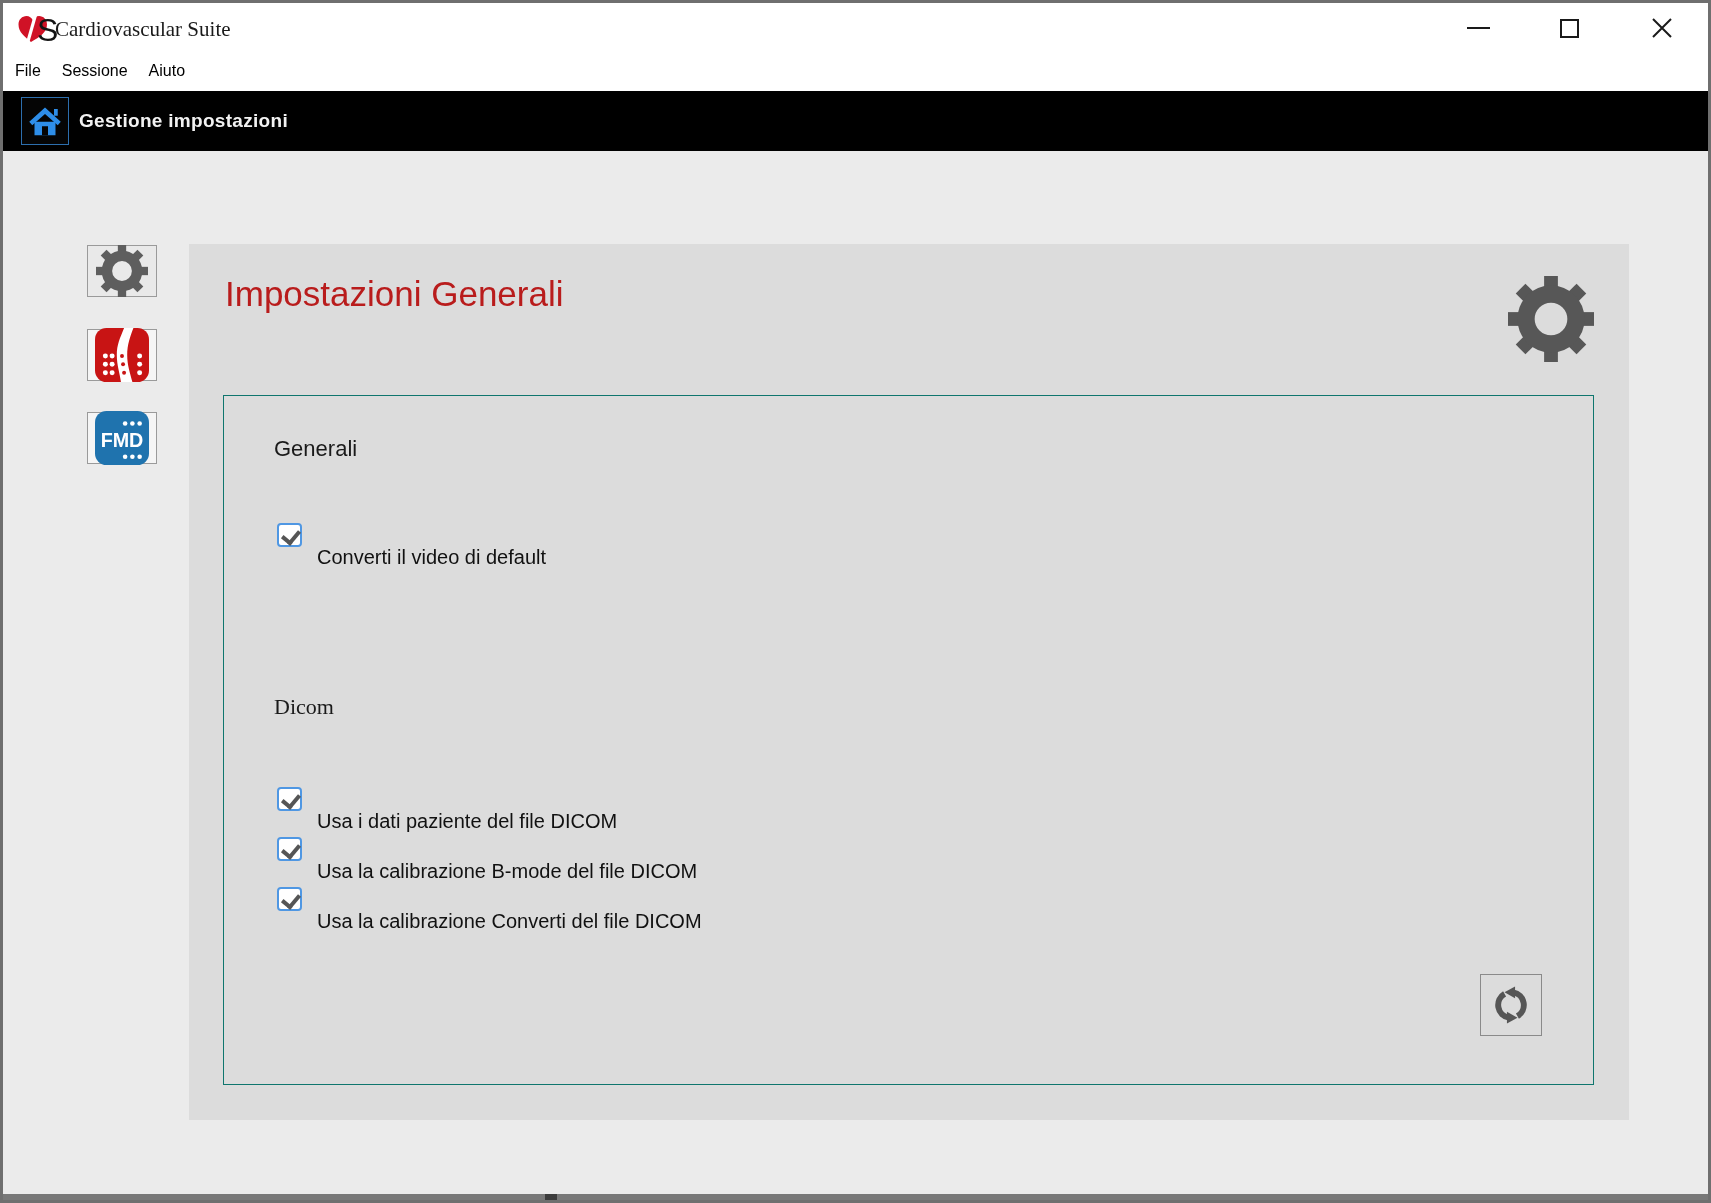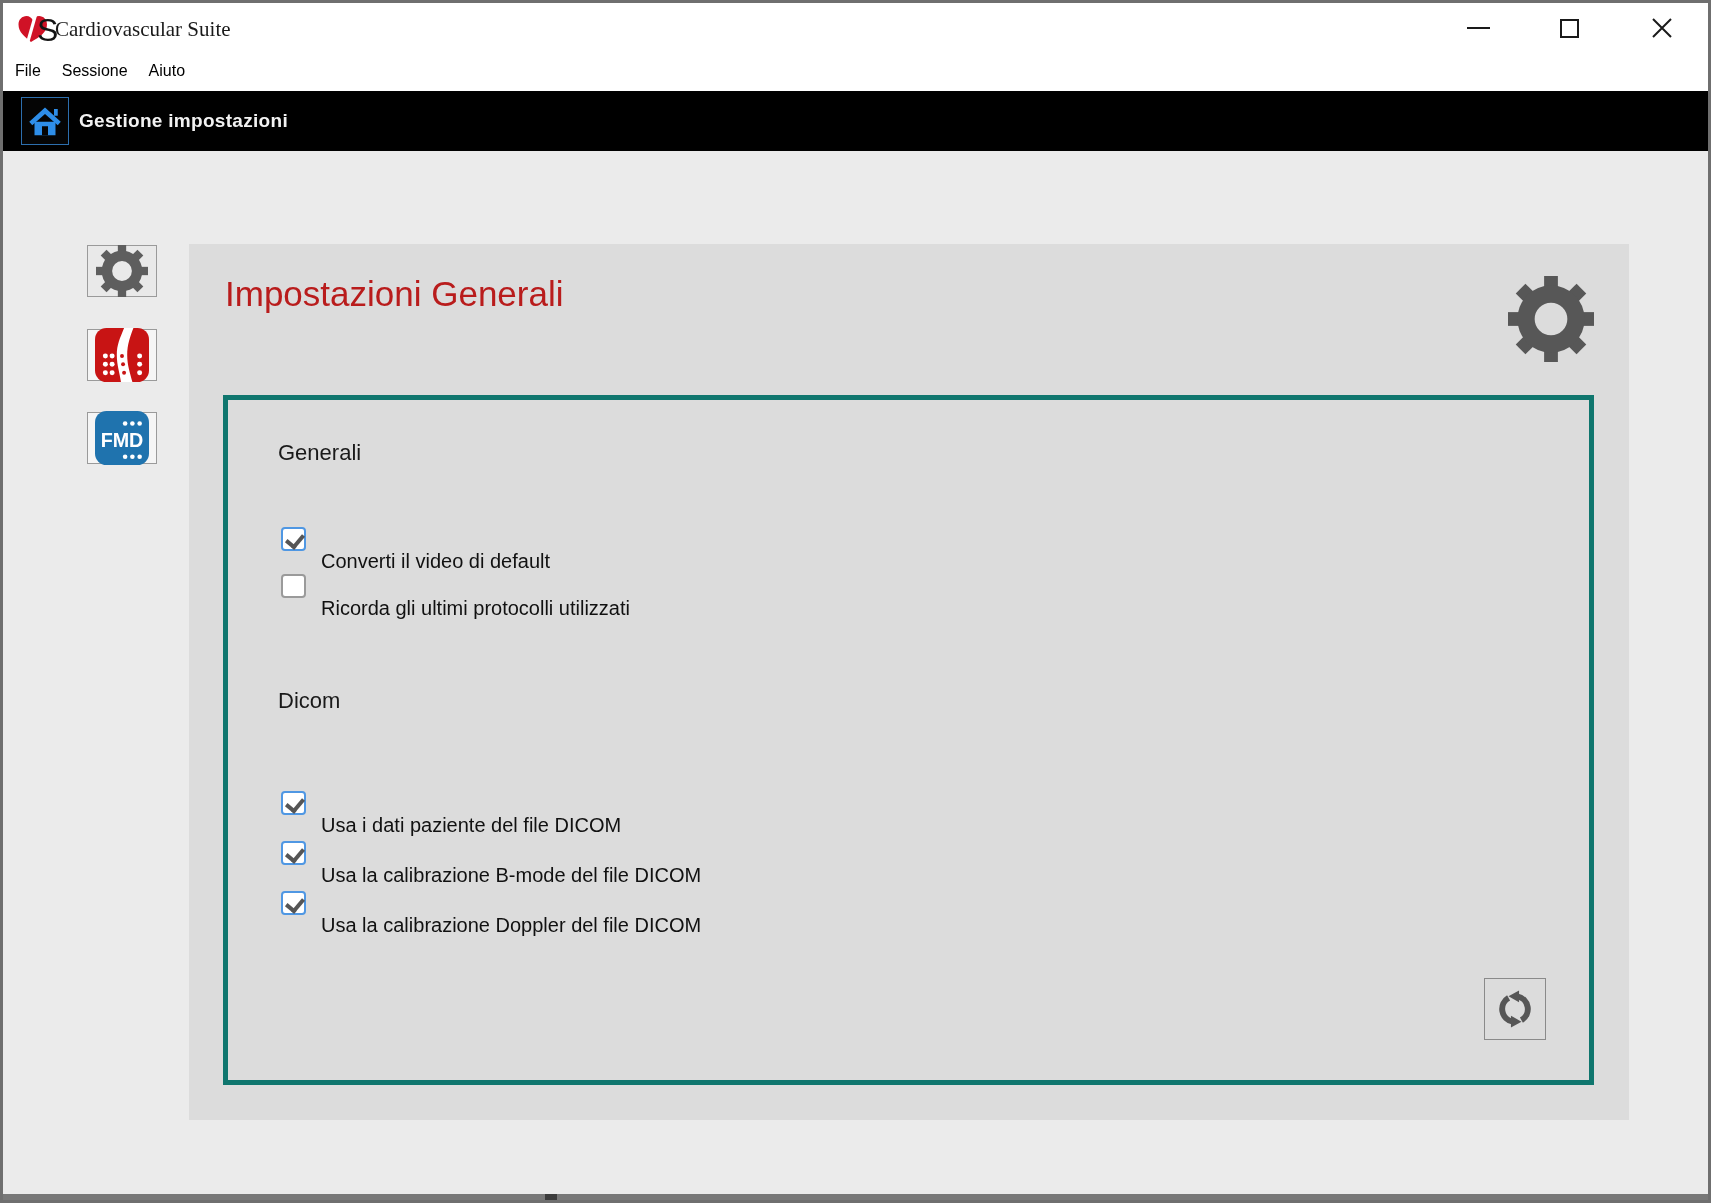--- a/index.html
+++ b/index.html
@@ -27,21 +27,21 @@
   .header-title{position:absolute;left:76px;top:0;height:60px;display:flex;align-items:center;font-size:19px;font-weight:bold;color:#f2f2f2;letter-spacing:.3px;}
   
   .content{position:absolute;left:0;top:148px;width:100%;height:1049px;background:#ebebeb;}
   .side-btn{position:absolute;width:70px;height:52px;background:#e9e9e9;border:1px solid #9a9a9a;display:flex;align-items:center;justify-content:center;cursor:pointer;}
   .side-btn.b1{left:84px;top:94px;}
   .side-btn.b2{left:84px;top:178px;background:#f5f5f5;}
   .side-btn.b3{left:84px;top:261px;background:#f5f5f5;}
   .panel{position:absolute;left:186px;top:93px;width:1440px;height:876px;background:#dcdcdc;}
   .panel-heading{position:absolute;left:36px;top:30px;font-size:35px;color:#b91c1c;white-space:nowrap;}
   .corner-gear{position:absolute;right:34px;top:32px;width:88px;height:86px;}
-  .inner-box{position:absolute;left:34px;top:151px;width:1371px;height:690px;border:5px solid #0f766e;}
+  .inner-box{position:absolute;left:34px;top:151px;width:1371px;height:690px;border:1px solid #0f766e;}
   .section-label{position:absolute;left:50px;font-size:22px;color:#1a1a1a;}
   .opt-row{position:absolute;left:53px;display:flex;align-items:center;gap:15px;height:26px;}
   .cb{position:relative;width:25px;height:24px;background:#fff;border:2px solid #9a9a9a;border-radius:4px;flex:0 0 auto;}
   .cb.on{border-color:#4f97e3;}
   .cb.on::after{
     content:"";position:absolute;left:6px;top:2px;width:8px;height:13px;
     border:solid #555;border-width:0 4px 4px 0;transform:rotate(40deg);
   }
   .opt-label{font-size:20px;color:#111;white-space:nowrap;margin-top:44px;}
   .refresh-btn{position:absolute;left:1256px;top:578px;width:62px;height:62px;border:1px solid #8a8a8a;display:flex;align-items:center;justify-content:center;cursor:pointer;background:transparent;}
@@ -173,40 +173,36 @@
 
       <div class="inner-box">
 
         <span class="section-label" style="top:40px;">Generali</span>
 
         <div class="opt-row" style="top:126px;">
           <span class="cb on"></span>
           <span class="opt-label">Converti il video di default</span>
         </div>
 
-        <div class="opt-row" style="top:173px;">
-          <span class="cb"></span>
-          <span class="opt-label">Ricorda gli ultimi protocolli utilizzati</span>
-        </div>
-
-        <span class="section-label" style="top:288px;">Dicom</span>
+
+        <span class="section-label" style="top:298px;font-family:Liberation Serif, serif;">Dicom</span>
 
         <div class="opt-row" style="top:440px;">
           <span class="cb on"></span>
           <span class="opt-label">Usa la calibrazione B-mode del file DICOM</span>
         </div>
 
         <div class="opt-row" style="top:390px;">
           <span class="cb on"></span>
           <span class="opt-label">Usa i dati paziente del file DICOM</span>
         </div>
 
         <div class="opt-row" style="top:490px;">
           <span class="cb on"></span>
-          <span class="opt-label">Usa la calibrazione Doppler del file DICOM</span>
+          <span class="opt-label">Usa la calibrazione Converti del file DICOM</span>
         </div>
 
         <div class="refresh-btn">
           <svg width="44" height="44" viewBox="0 0 48 48">
             <g fill="none" stroke="#565656" stroke-width="6.5">
               <path d="M 31,36.1 A 14,14 0 0 0 26.4,10.2"></path>
               <path d="M 17,11.9 A 14,14 0 0 0 21.6,37.8"></path>
             </g>
             <polygon points="28.4,3.7 28.4,16.7 16.9,10.2" fill="#565656"></polygon>
             <polygon points="19.6,31.3 19.6,44.3 31.1,37.8" fill="#565656"></polygon>

